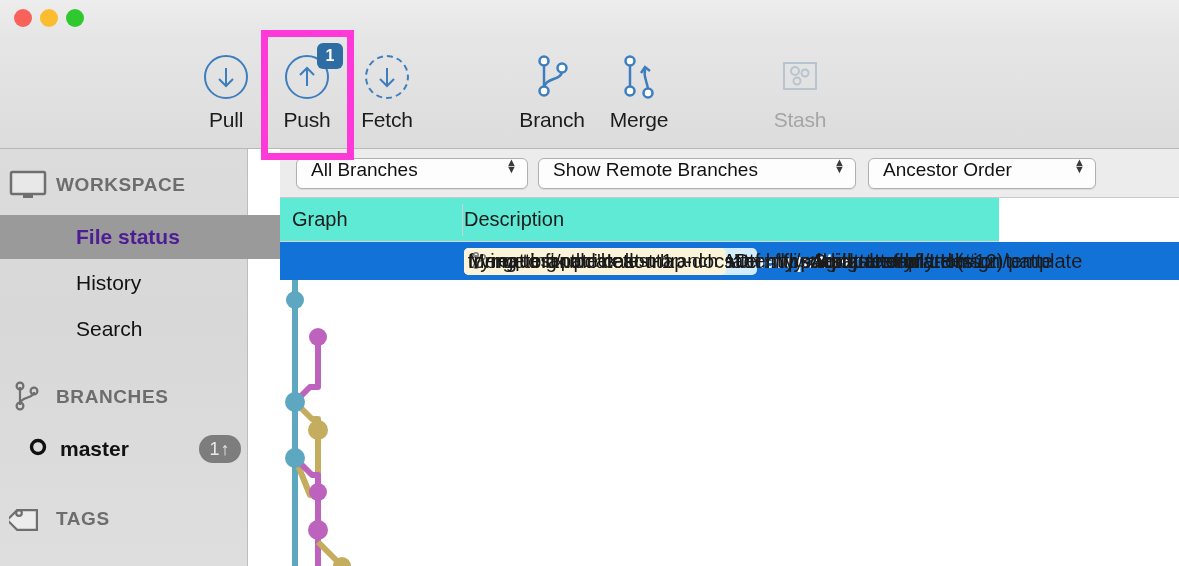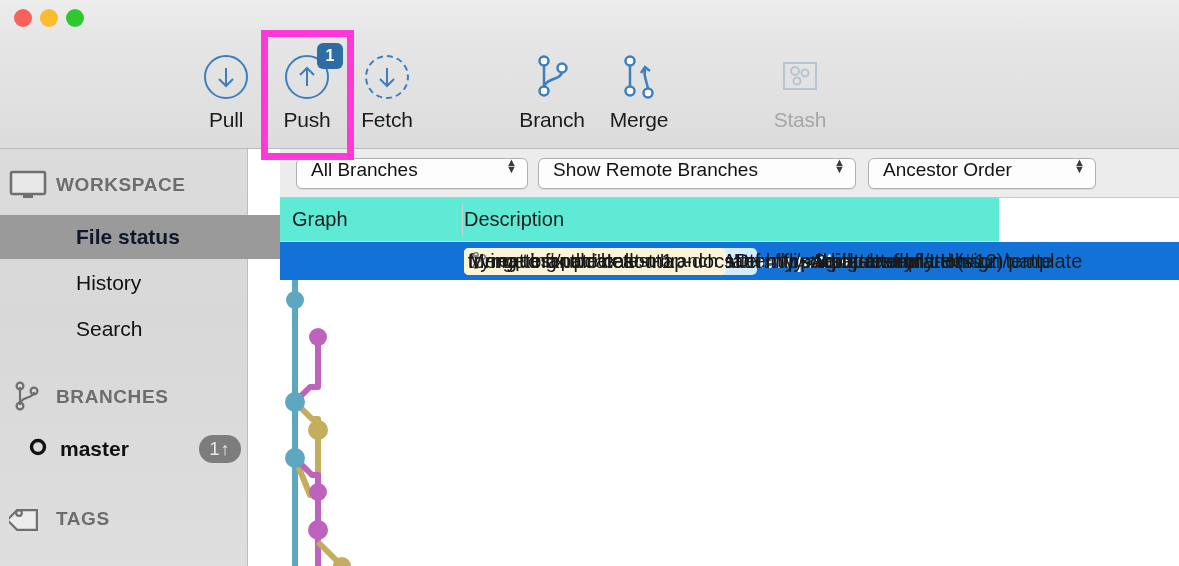--- a/index.html
+++ b/index.html
@@ -145,21 +145,21 @@
     font-size: 19px; font-weight: bold; color: #6d6d6d; letter-spacing: 0.6px;
   }
   .sb-item {
     position: absolute; left: 0; width: 280px; height: 44px;
     display: flex; align-items: center;
   }
   .sb-item.active { background: #9a9a9a; }
   .sb-item .ilabel {
     margin-left: 76px; font-size: 21px; color: #111;
   }
-  .sb-item.active .ilabel { font-weight: bold; color: #0f172a; }
+  .sb-item.active .ilabel { font-weight: bold; color: #4c1d95; }
   .sb-branch {
     position: absolute; left: 0; width: 280px; height: 44px;
     display: flex; align-items: center;
   }
   .sb-branch .bdot { margin-left: 28px; }
   .sb-branch .blabel {
     margin-left: 12px; font-size: 21px; font-weight: bold; color: #111;
   }
   .sb-branch .bbadge {
     position: absolute; left: 199px; width: 42px; height: 28px;

